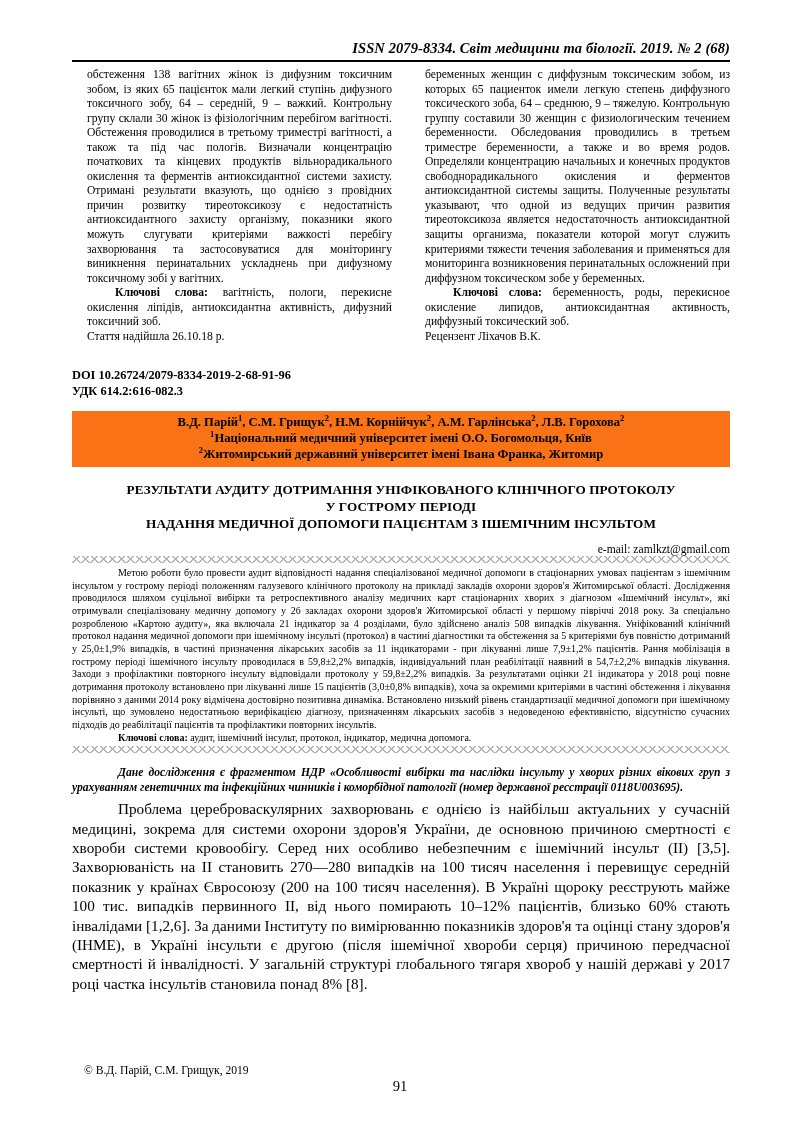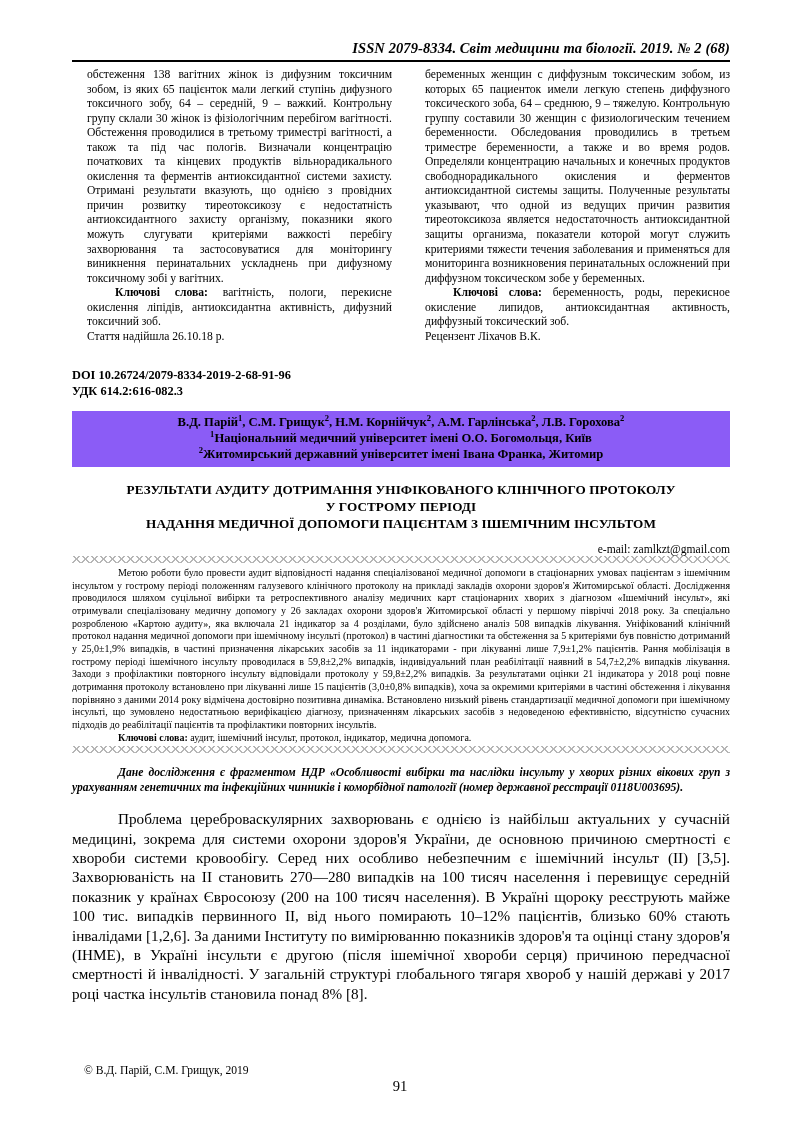--- a/index.html
+++ b/index.html
@@ -139,21 +139,21 @@
     font-style: italic;
     font-weight: bold;
     font-size: 11.6px;
     line-height: 1.26;
     text-align: justify;
   }
   .fundnote p { margin: 0; text-indent: 46px; text-align: justify; }
 
   
   .body {
-    margin-top: 14px;
+    margin-top: 4px;
     font-size: 15.2px;
     line-height: 1.275;
     text-align: justify;
   }
   .body p { margin: 0; text-indent: 46px; text-align: justify; }
 
   
   .copyright {
     position: absolute;
     left: 84px;
@@ -189,21 +189,21 @@
         <p class="kw-line"><span class="kw-label">Ключові слова:</span><span> беременность, роды, перекисное окисление липидов, антиоксидантная активность, диффузный токсический зоб.</span></p>
         <p class="col-right-note">Рецензент Ліхачов В.К.</p>
       </div>
     </div>
 
     <div class="doiblock">
       <div>DOI 10.26724/2079-8334-2019-2-68-91-96</div>
       <div>УДК 614.2:616-082.3</div>
     </div>
 
-    <div class="authors" style="background: #8b5cf6;">
+    <div class="authors" style="background: #f97316;">
       <div>В.Д. Парій<sup>1</sup>, С.М. Грищук<sup>2</sup>, Н.М. Корнійчук<sup>2</sup>, А.М. Гарлінська<sup>2</sup>, Л.В. Горохова<sup>2</sup></div>
       <div><sup>1</sup>Національний медичний університет імені О.О. Богомольця, Київ</div>
       <div><sup>2</sup>Житомирський державний університет імені Івана Франка, Житомир</div>
     </div>
 
     <div class="title">
       <div>РЕЗУЛЬТАТИ АУДИТУ ДОТРИМАННЯ УНІФІКОВАНОГО КЛІНІЧНОГО ПРОТОКОЛУ</div>
       <div>У ГОСТРОМУ ПЕРІОДІ</div>
       <div>НАДАННЯ МЕДИЧНОЇ ДОПОМОГИ ПАЦІЄНТАМ З ІШЕМІЧНИМ ІНСУЛЬТОМ</div>
     </div>

